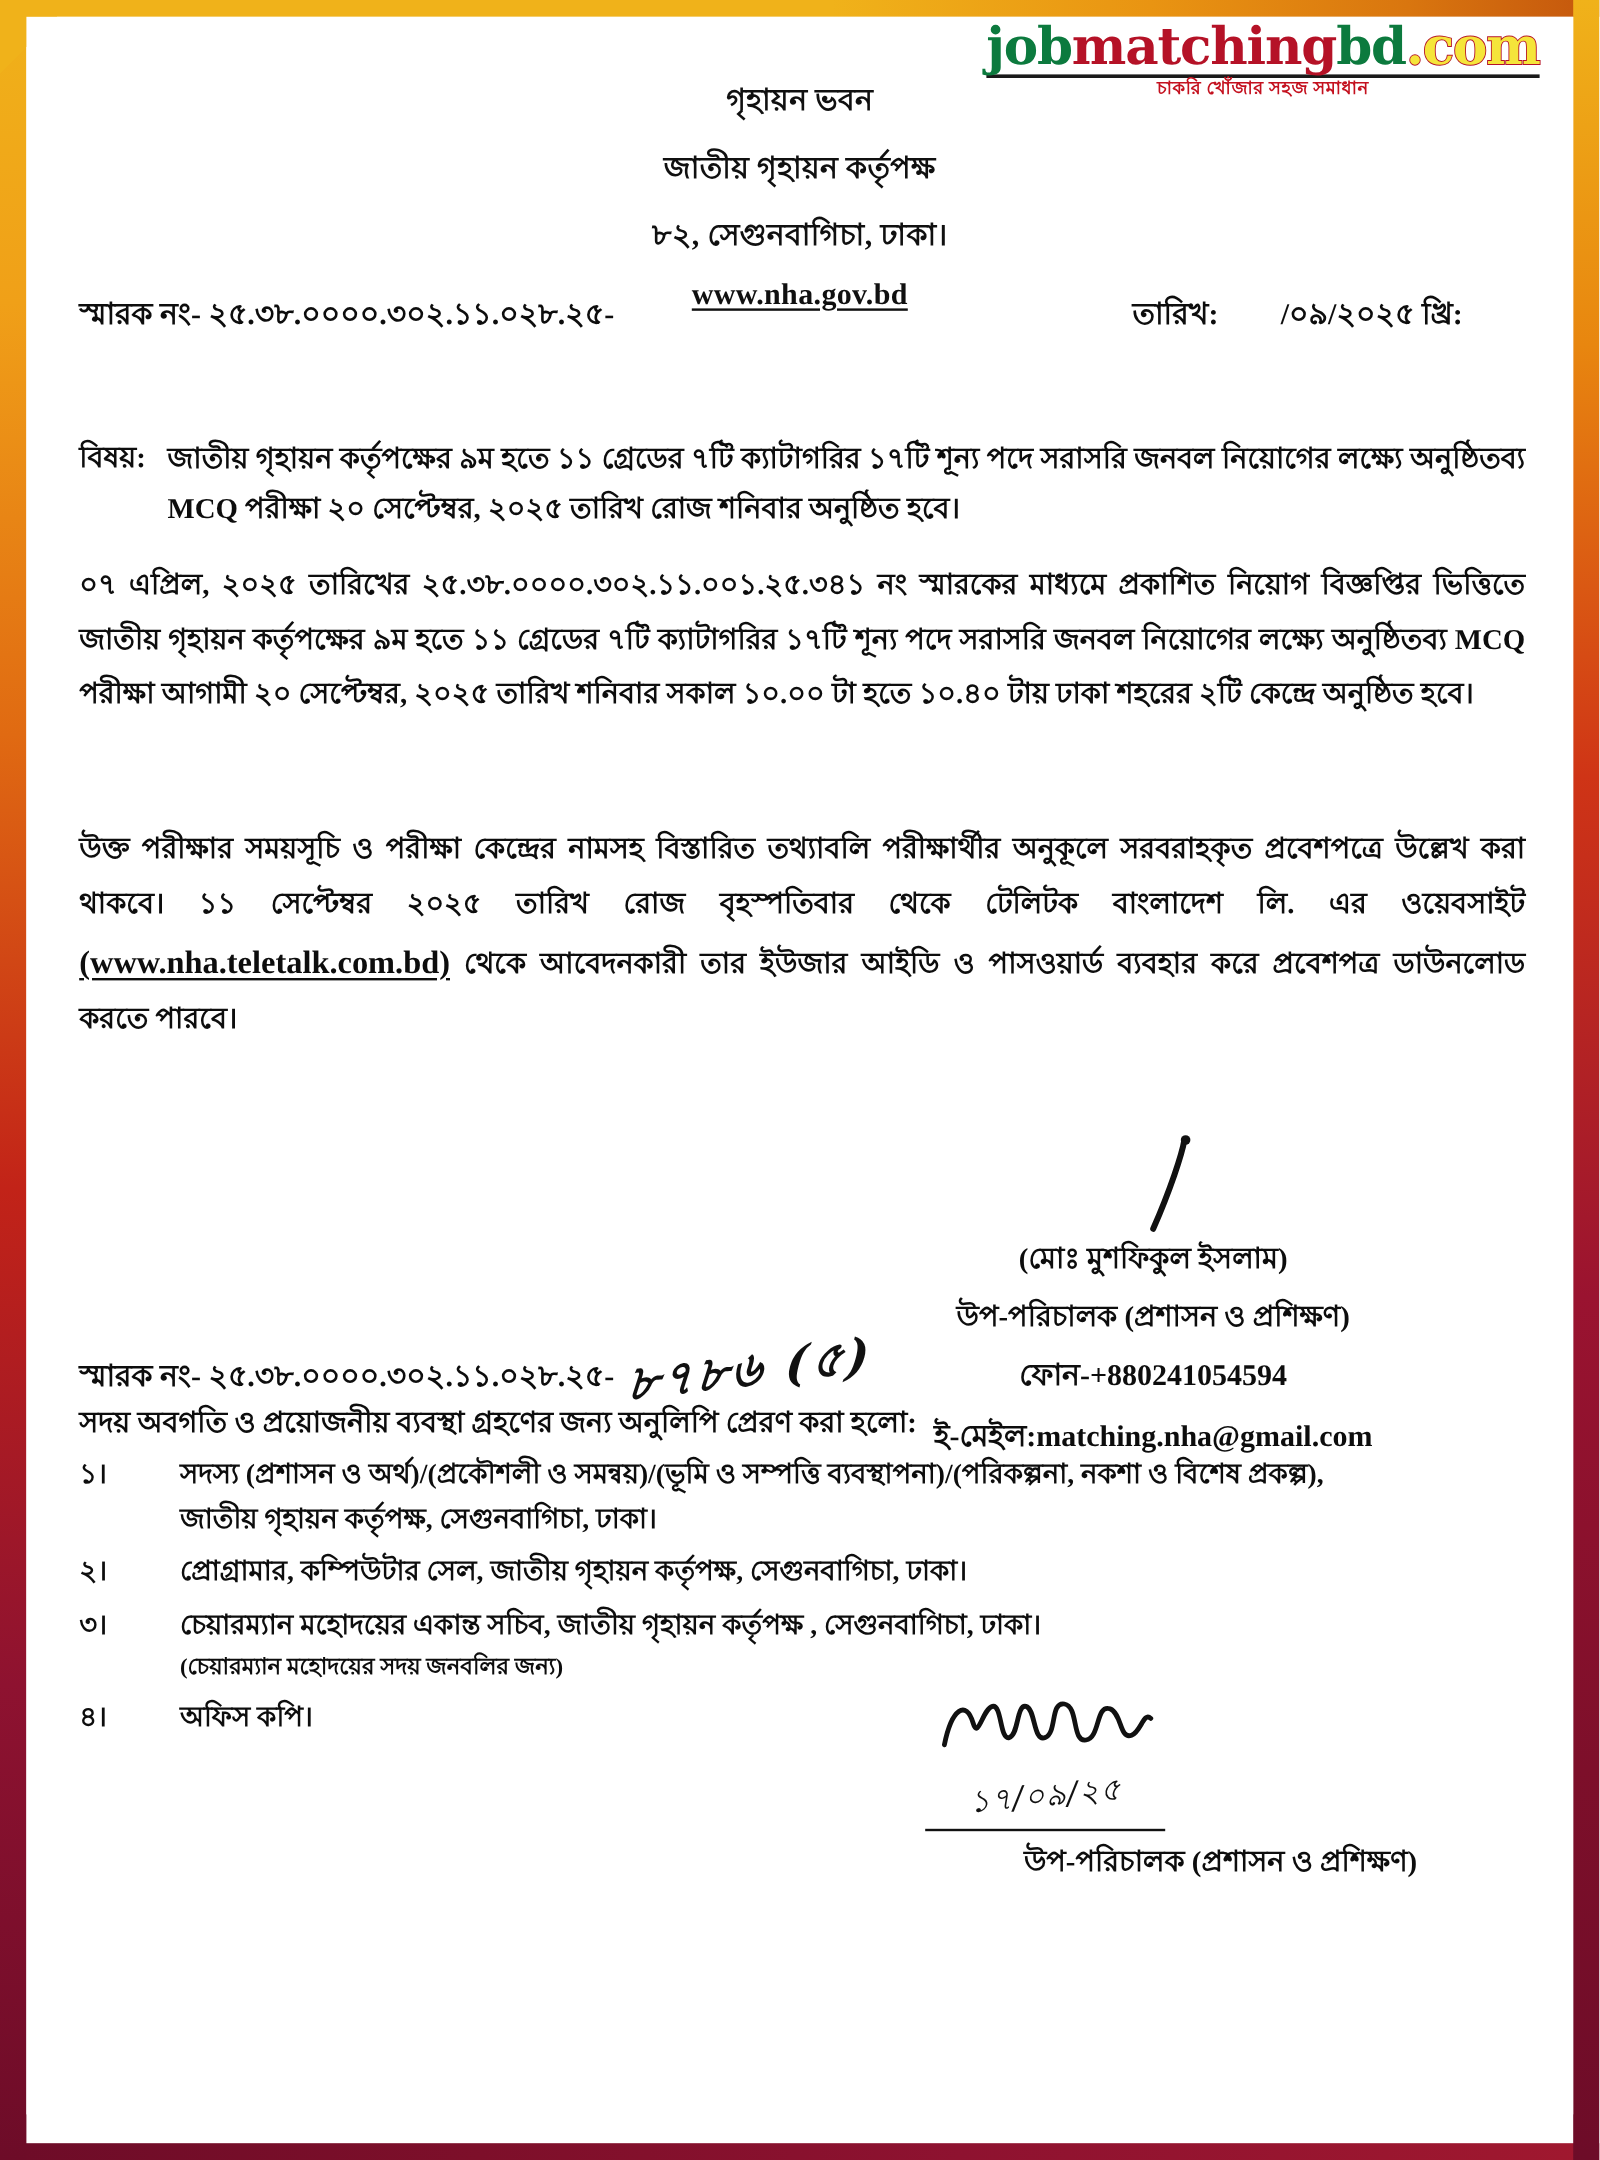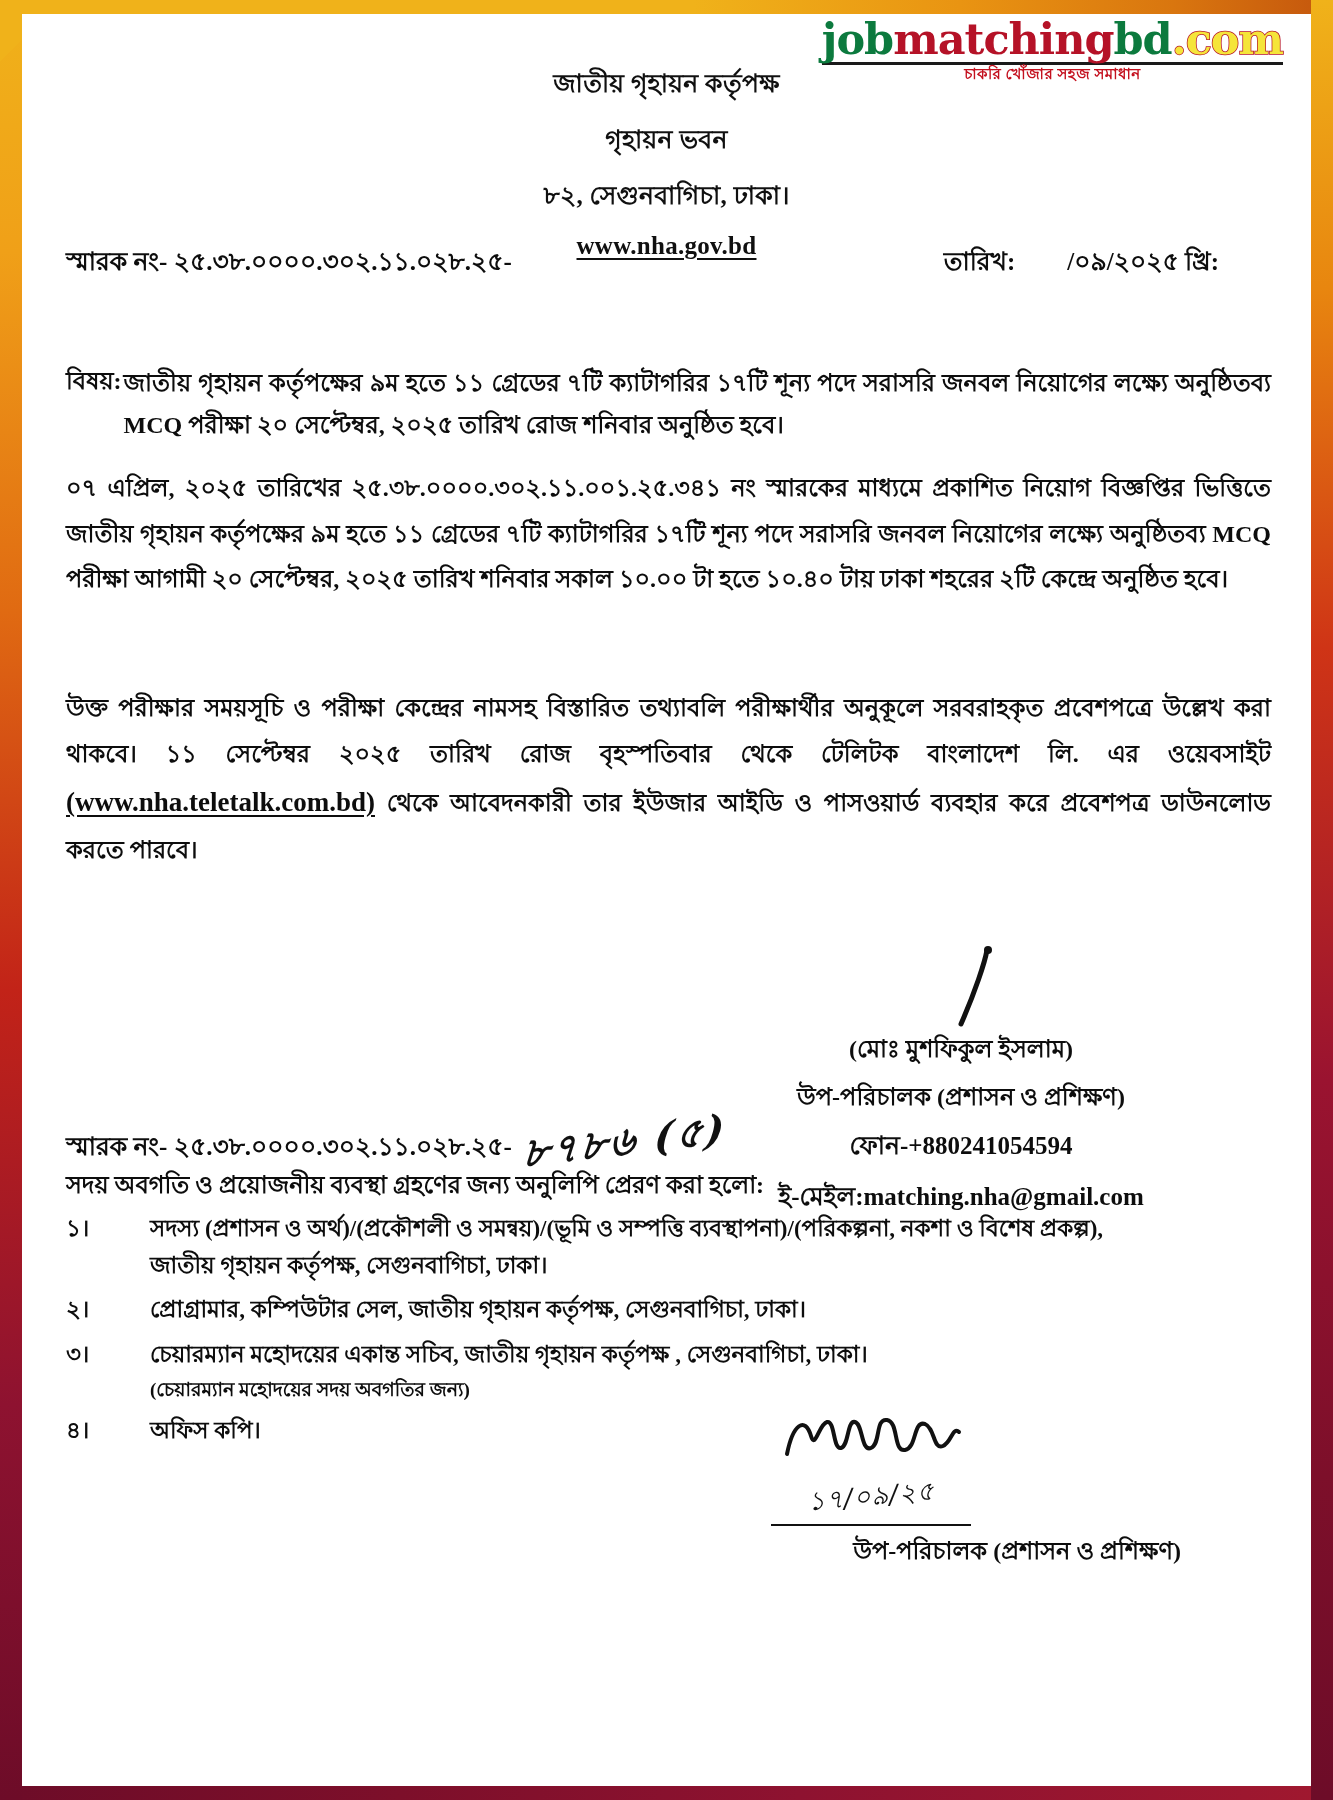--- a/index.html
+++ b/index.html
@@ -176,21 +176,21 @@
 
   .subject {
     top: 348px;
     display: flex;
     align-items: flex-start;
   }
   .subject-label {
     font-size: 24px;
     font-weight: bold;
     white-space: nowrap;
-    margin-right: 2px;
+    margin-right: 18px;
     color: #0d0d0d;
   }
   .subject-text {
     font-size: 24px;
     font-weight: bold;
     line-height: 1.75;
     text-align: justify;
     color: #0d0d0d;
   }
 
@@ -322,22 +322,22 @@
 
   <div class="sheet">
 
     <div class="logo">
       <div class="logo-main"><span class="logo-job">job</span><span class="logo-matching">matching</span><span class="logo-bd">bd</span><span class="logo-com">.com</span></div>
       <div class="logo-rule"></div>
       <div class="logo-tag">চাকরি খোঁজার সহজ সমাধান</div>
     </div>
 
     <div class="header">
+      <div>গৃহায়ন ভবন</div>
       <div>জাতীয় গৃহায়ন কর্তৃপক্ষ</div>
-      <div>গৃহায়ন ভবন</div>
       <div>৮২, সেগুনবাগিচা, ঢাকা।</div>
       <div class="site">www.nha.gov.bd</div>
     </div>
 
     <div class="memo-row first">
       <div class="memo-no">স্মারক নং- ২৫.৩৮.০০০০.৩০২.১১.০২৮.২৫-</div>
       <div class="memo-date">
         <span class="lbl">তারিখ:</span><span>/০৯/২০২৫ খ্রি:</span>
       </div>
     </div>
@@ -381,21 +381,21 @@
         <div class="dist-text">সদস্য (প্রশাসন ও অর্থ)/(প্রকৌশলী ও সমন্বয়)/(ভূমি ও সম্পত্তি ব্যবস্থাপনা)/(পরিকল্পনা, নকশা ও বিশেষ প্রকল্প), জাতীয় গৃহায়ন কর্তৃপক্ষ, সেগুনবাগিচা, ঢাকা।</div>
       </div>
       <div class="dist-item">
         <div class="dist-num">২।</div>
         <div class="dist-text">প্রোগ্রামার, কম্পিউটার সেল, জাতীয় গৃহায়ন কর্তৃপক্ষ, সেগুনবাগিচা, ঢাকা।</div>
       </div>
       <div class="dist-item">
         <div class="dist-num">৩।</div>
         <div class="dist-text">
           <span>চেয়ারম্যান মহোদয়ের একান্ত সচিব, জাতীয় গৃহায়ন কর্তৃপক্ষ , সেগুনবাগিচা, ঢাকা।</span>
-          <span class="dist-sub">(চেয়ারম্যান মহোদয়ের সদয় অবগতির জন্য)</span>
+          <span class="dist-sub">(চেয়ারম্যান মহোদয়ের সদয় জনবলির জন্য)</span>
         </div>
       </div>
       <div class="dist-item">
         <div class="dist-num">৪।</div>
         <div class="dist-text">অফিস কপি।</div>
       </div>
     </div>
 
     <div class="bottom-sign">
       <div class="scribble">

